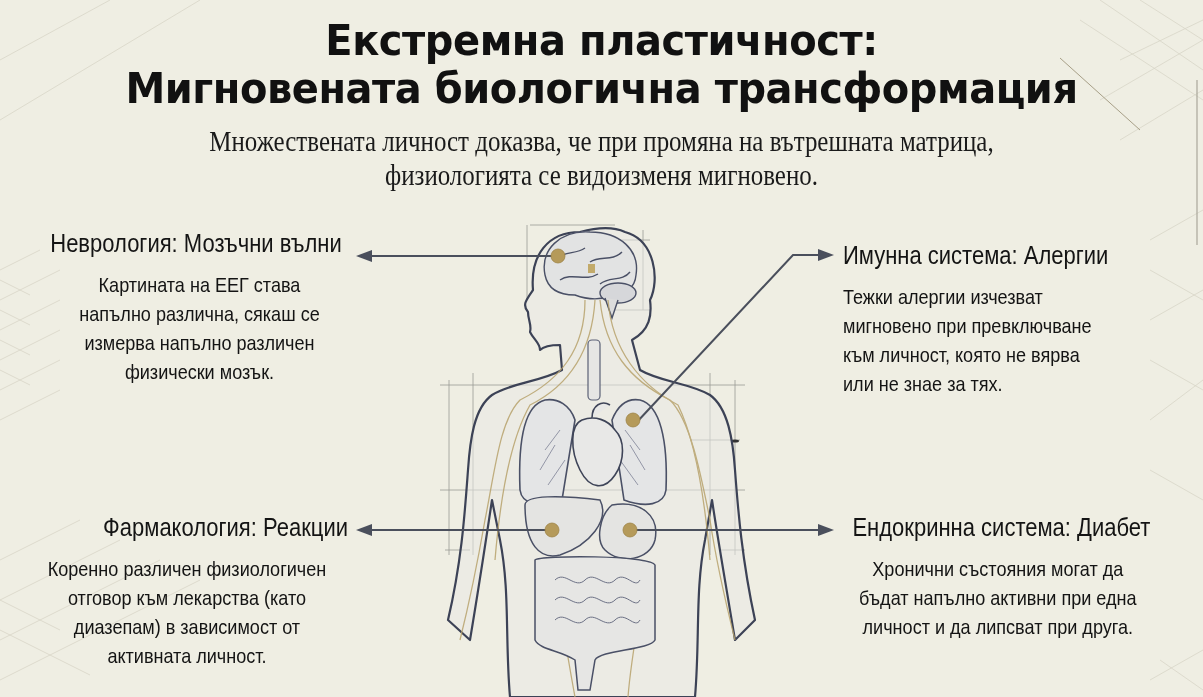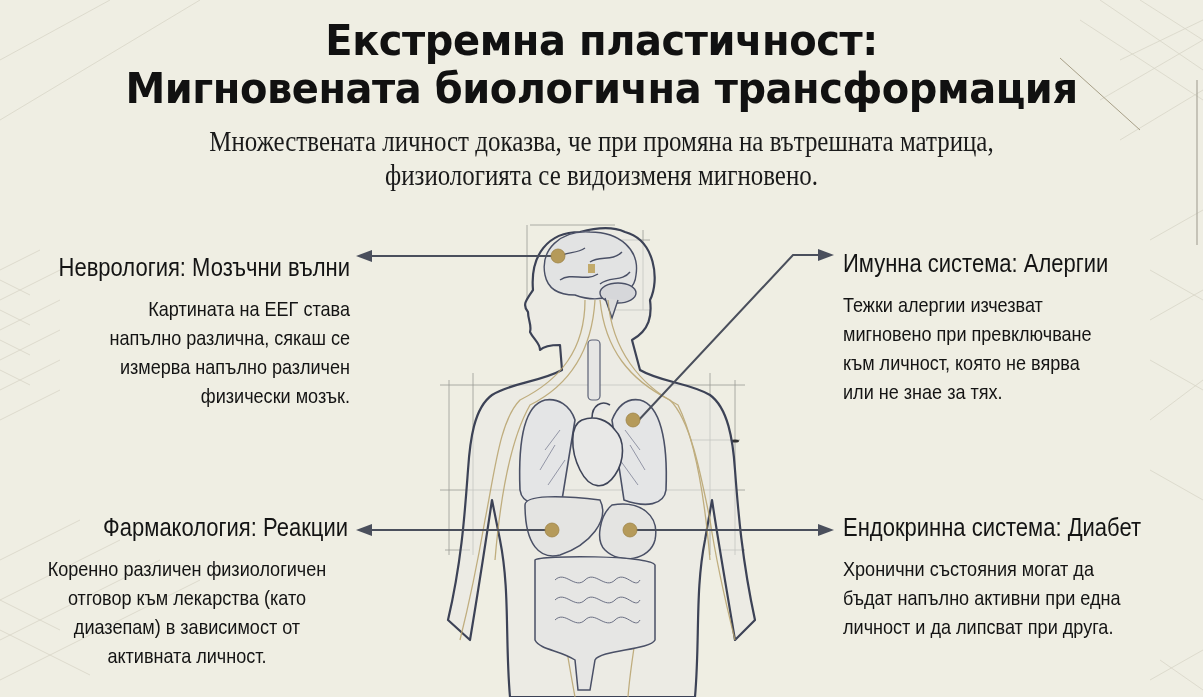--- a/index.html
+++ b/index.html
@@ -32,33 +32,33 @@
       font-family: "Liberation Sans", "DejaVu Sans", sans-serif;
       font-size: 25px; line-height: 30px; color: #141414; white-space: nowrap;
       transform-origin: left center;
     }
     .callout .body {
       font-family: "Liberation Sans", "DejaVu Sans", sans-serif;
       font-size: 21px; line-height: 29px; color: #141414;
     }
     .callout .body div { white-space: nowrap; }
 
-    .c-neuro { left: 0; top: 252px; width: 350px; text-align: right; }
+    .c-neuro { left: 0; top: 228px; width: 350px; text-align: center; }
     .c-neuro .heading { transform: scaleX(0.88); transform-origin: right center; }
     .c-neuro .body { margin-top: 12px; transform: scaleX(0.86); transform-origin: right top; }
 
-    .c-immune { left: 843px; top: 240px; width: 340px; text-align: left; margin-top: 8px; }
+    .c-immune { left: 843px; top: 240px; width: 340px; text-align: left; }
     .c-immune .heading { transform: scaleX(0.88); transform-origin: left center; }
     .c-immune .body { margin-top: 12px; transform: scaleX(0.86); transform-origin: left top; }
 
     .c-pharma { left: 8px; top: 512px; width: 340px; text-align: right; }
     .c-pharma .heading { transform: scaleX(0.88); transform-origin: right center; }
     .c-pharma .body { margin-top: 12px; transform: scaleX(0.86); transform-origin: center top; text-align: center; width: 370px; margin-left: -6px; }
 
-    .c-endo { left: 843px; top: 512px; width: 360px; text-align: left; }
+    .c-endo { left: 843px; top: 512px; width: 360px; text-align: center; }
     .c-endo .heading { transform: scaleX(0.88); transform-origin: left center; }
     .c-endo .body { margin-top: 12px; transform: scaleX(0.86); transform-origin: left top; }
 
     .anatomy { position: absolute; left: 0; top: 0; width: 1203px; height: 697px; pointer-events: none; }
   </style>
 </head>
 <body>
 
 <svg class="bg-pattern" width="1203" height="697" viewBox="0 0 1203 697">
   <g stroke="#d8d6c8" stroke-width="0.8" fill="none">

